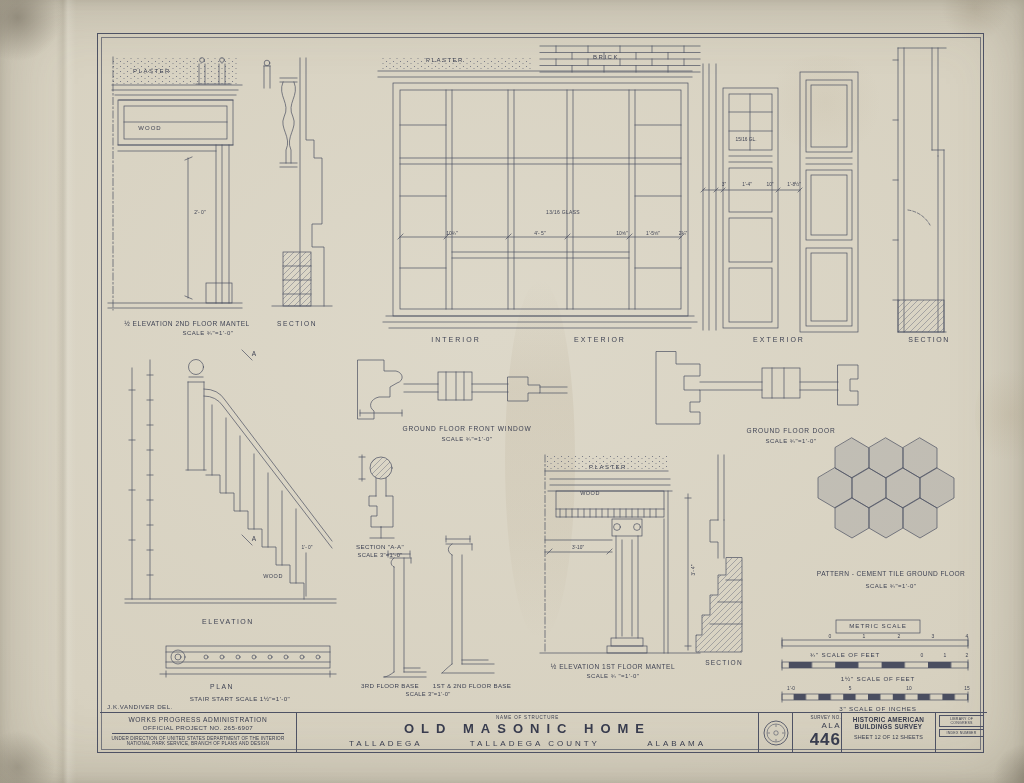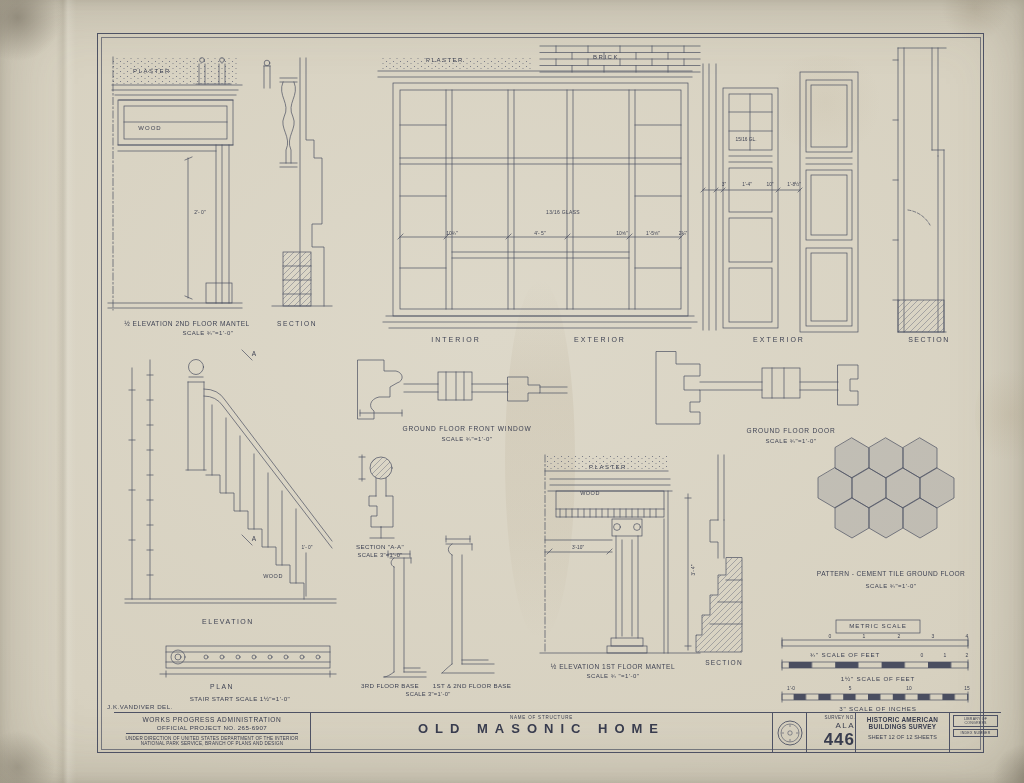--- a/index.html
+++ b/index.html
@@ -7,21 +7,21 @@
   body{position:relative;overflow:hidden;font-family:"Liberation Sans",sans-serif;background:#c9c3b1}
   .paper{position:absolute;inset:0;background:radial-gradient(ellipse 130% 115% at 48% 42%, #ddd8c9 0%, #d7d1c0 50%, #cfc9b6 78%, #c1bba8 100%)}
   .paper::after{content:"";position:absolute;inset:0;box-shadow:inset 0 0 70px rgba(90,84,66,.30), inset 0 0 12px rgba(90,84,66,.18)}
   .crease{position:absolute;left:56px;top:0;width:20px;height:100%;background:linear-gradient(90deg,transparent,rgba(96,90,72,.12) 35%,rgba(255,255,248,.15) 60%,transparent)}
   .stain{position:absolute;border-radius:50%;pointer-events:none}
   .frame{position:absolute;left:97px;top:33px;width:887px;height:720px;border:1.4px solid #4e5264}
   .frame-inner{position:absolute;inset:2.5px;border:.6px solid rgba(78,82,100,.7)}
   .linework{position:absolute;left:0;top:0}
   .anno{position:absolute;inset:0}
   .lbl{position:absolute;transform:translate(-50%,-50%);white-space:nowrap;color:#3f4354;line-height:1}
-  .titleblock{position:absolute;left:114px;top:712px;width:887px;height:41px;border-top:1.2px solid #4e5264;display:flex;color:#383c4e}
+  .titleblock{position:absolute;left:100px;top:712px;width:887px;height:41px;border-top:1.2px solid #4e5264;display:flex;color:#383c4e}
   .tb-cell{border-left:1px solid #4e5264;height:100%;position:relative;overflow:hidden}
   .tb-cell:first-child{border-left:none}
   .tb-left{width:196px;text-align:center;padding-top:3px}
   .tb-l1{font-size:6.6px;letter-spacing:.6px}
   .tb-l2{font-size:6.2px;letter-spacing:.4px;margin-top:1px}
   .tb-rule{width:88%;margin:2px auto;border-top:.7px solid #4e5264}
   .tb-l3,.tb-l4{font-size:4.6px;letter-spacing:.2px}
   .tb-center{width:462px;text-align:center;padding-top:2px}
   .tb-nos{font-size:4.5px;letter-spacing:.8px}
   .tb-name{font-size:13px;font-weight:bold;letter-spacing:7px;margin-top:1px}
@@ -338,20 +338,25 @@
   <div class="tb-cell tb-left">
     <div class="tb-l1">WORKS  PROGRESS  ADMINISTRATION</div>
     <div class="tb-l2">OFFICIAL  PROJECT  NO. 265-6907</div>
     <div class="tb-rule"></div>
     <div class="tb-l3">UNDER DIRECTION OF UNITED STATES DEPARTMENT OF THE INTERIOR</div>
     <div class="tb-l4">NATIONAL PARK SERVICE, BRANCH OF PLANS AND DESIGN</div>
   </div>
   <div class="tb-cell tb-center">
     <div class="tb-nos">NAME OF STRUCTURE</div>
     <div class="tb-name">OLD  MASONIC  HOME</div>
+    <div class="tb-loc-row">
+      <span>TALLADEGA</span>
+      <span>TALLADEGA  COUNTY</span>
+      <span>ALABAMA</span>
+    </div>
   </div>
   <div class="tb-cell tb-seal">
     <svg width="28" height="28" viewBox="0 0 28 28">
       <circle cx="14" cy="14" r="12" fill="none" stroke="#4e5264" stroke-width="0.9"></circle>
       <circle cx="14" cy="14" r="9" fill="none" stroke="#4e5264" stroke-width="0.6"></circle>
       <circle cx="14" cy="14" r="2.2" fill="none" stroke="#4e5264" stroke-width="0.6"></circle>
       <path d="M14,5.5 V8 M14,20 V22.5 M5.5,14 H8 M20,14 H22.5" stroke="#4e5264" stroke-width="0.6"></path>
     </svg>
   </div>
   <div class="tb-cell tb-survey">

